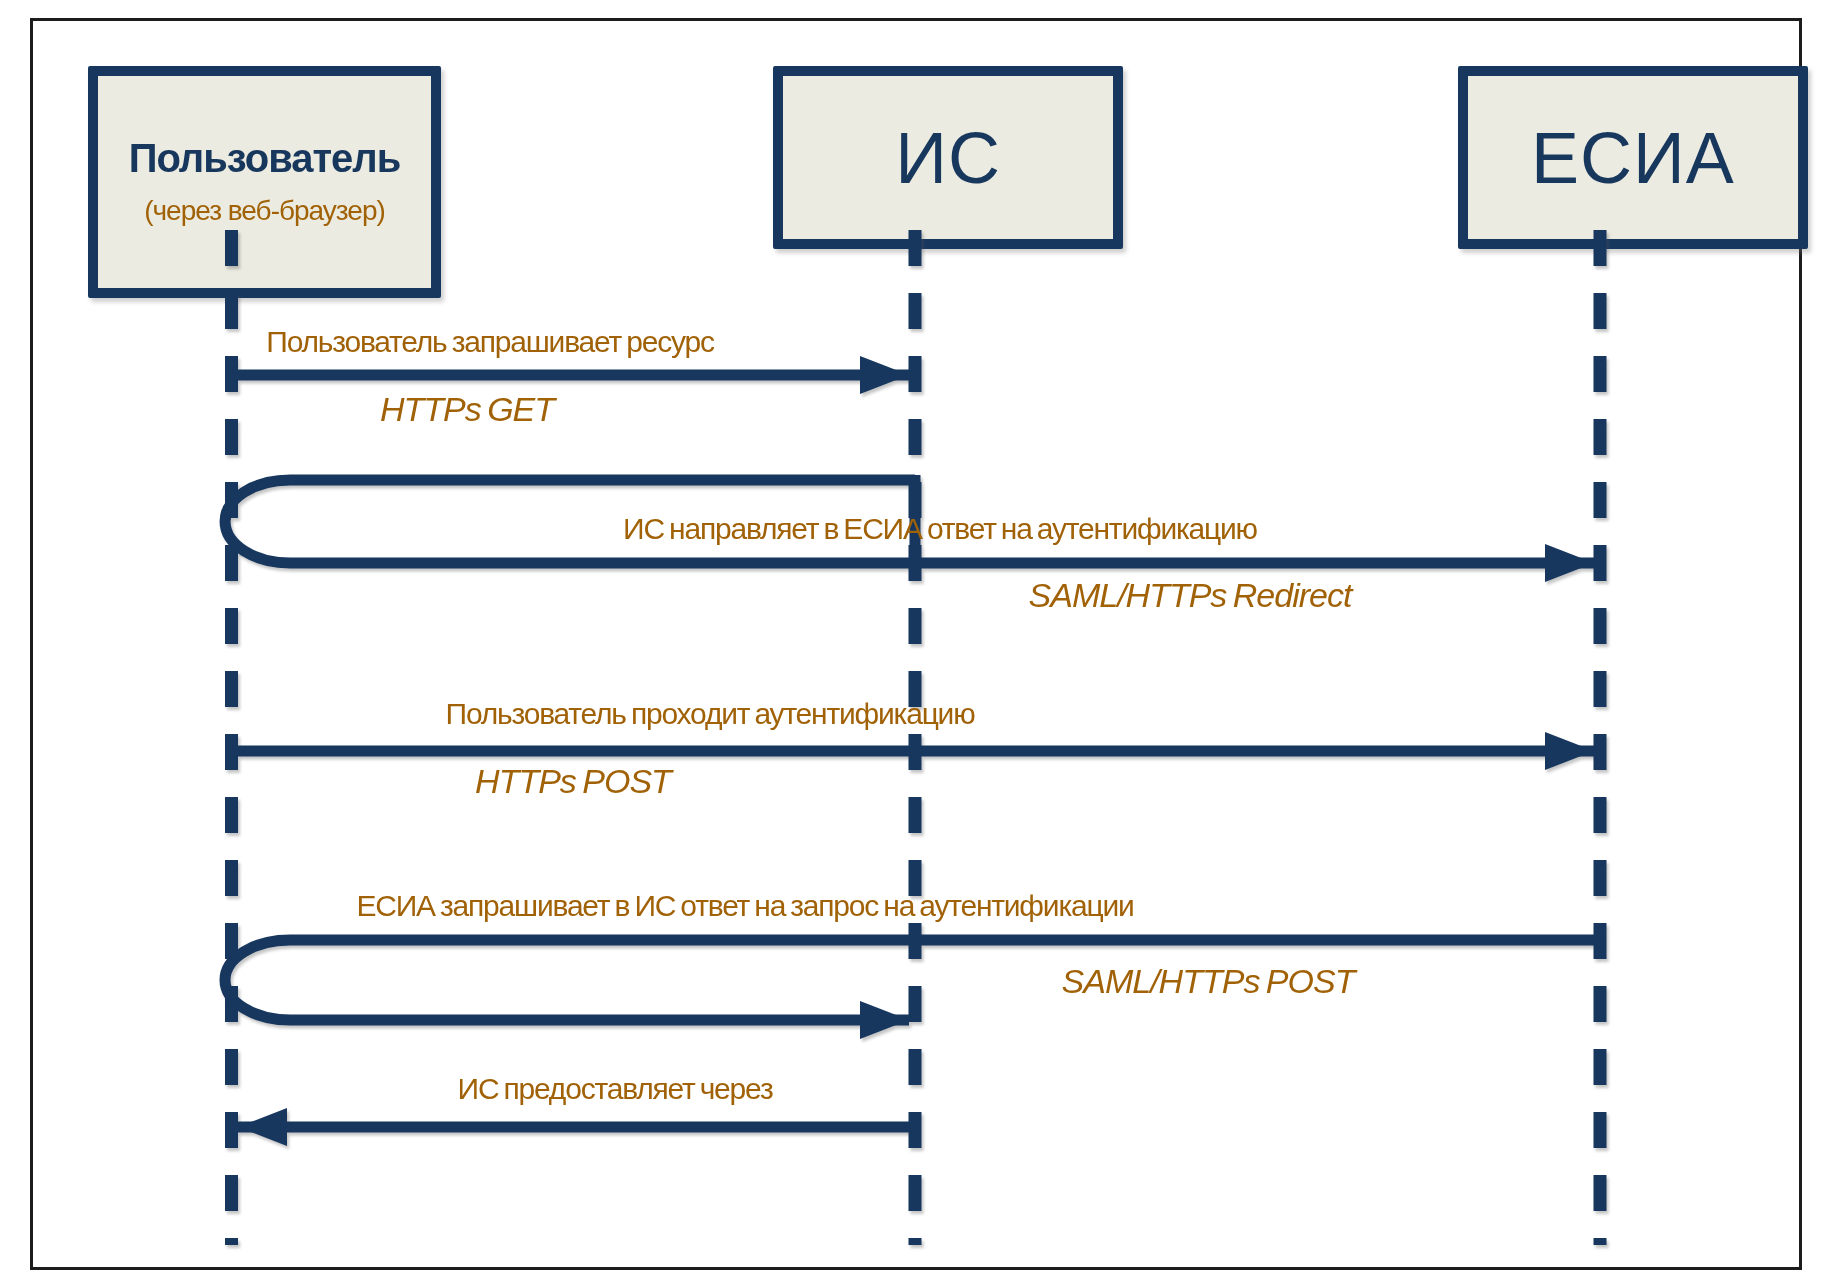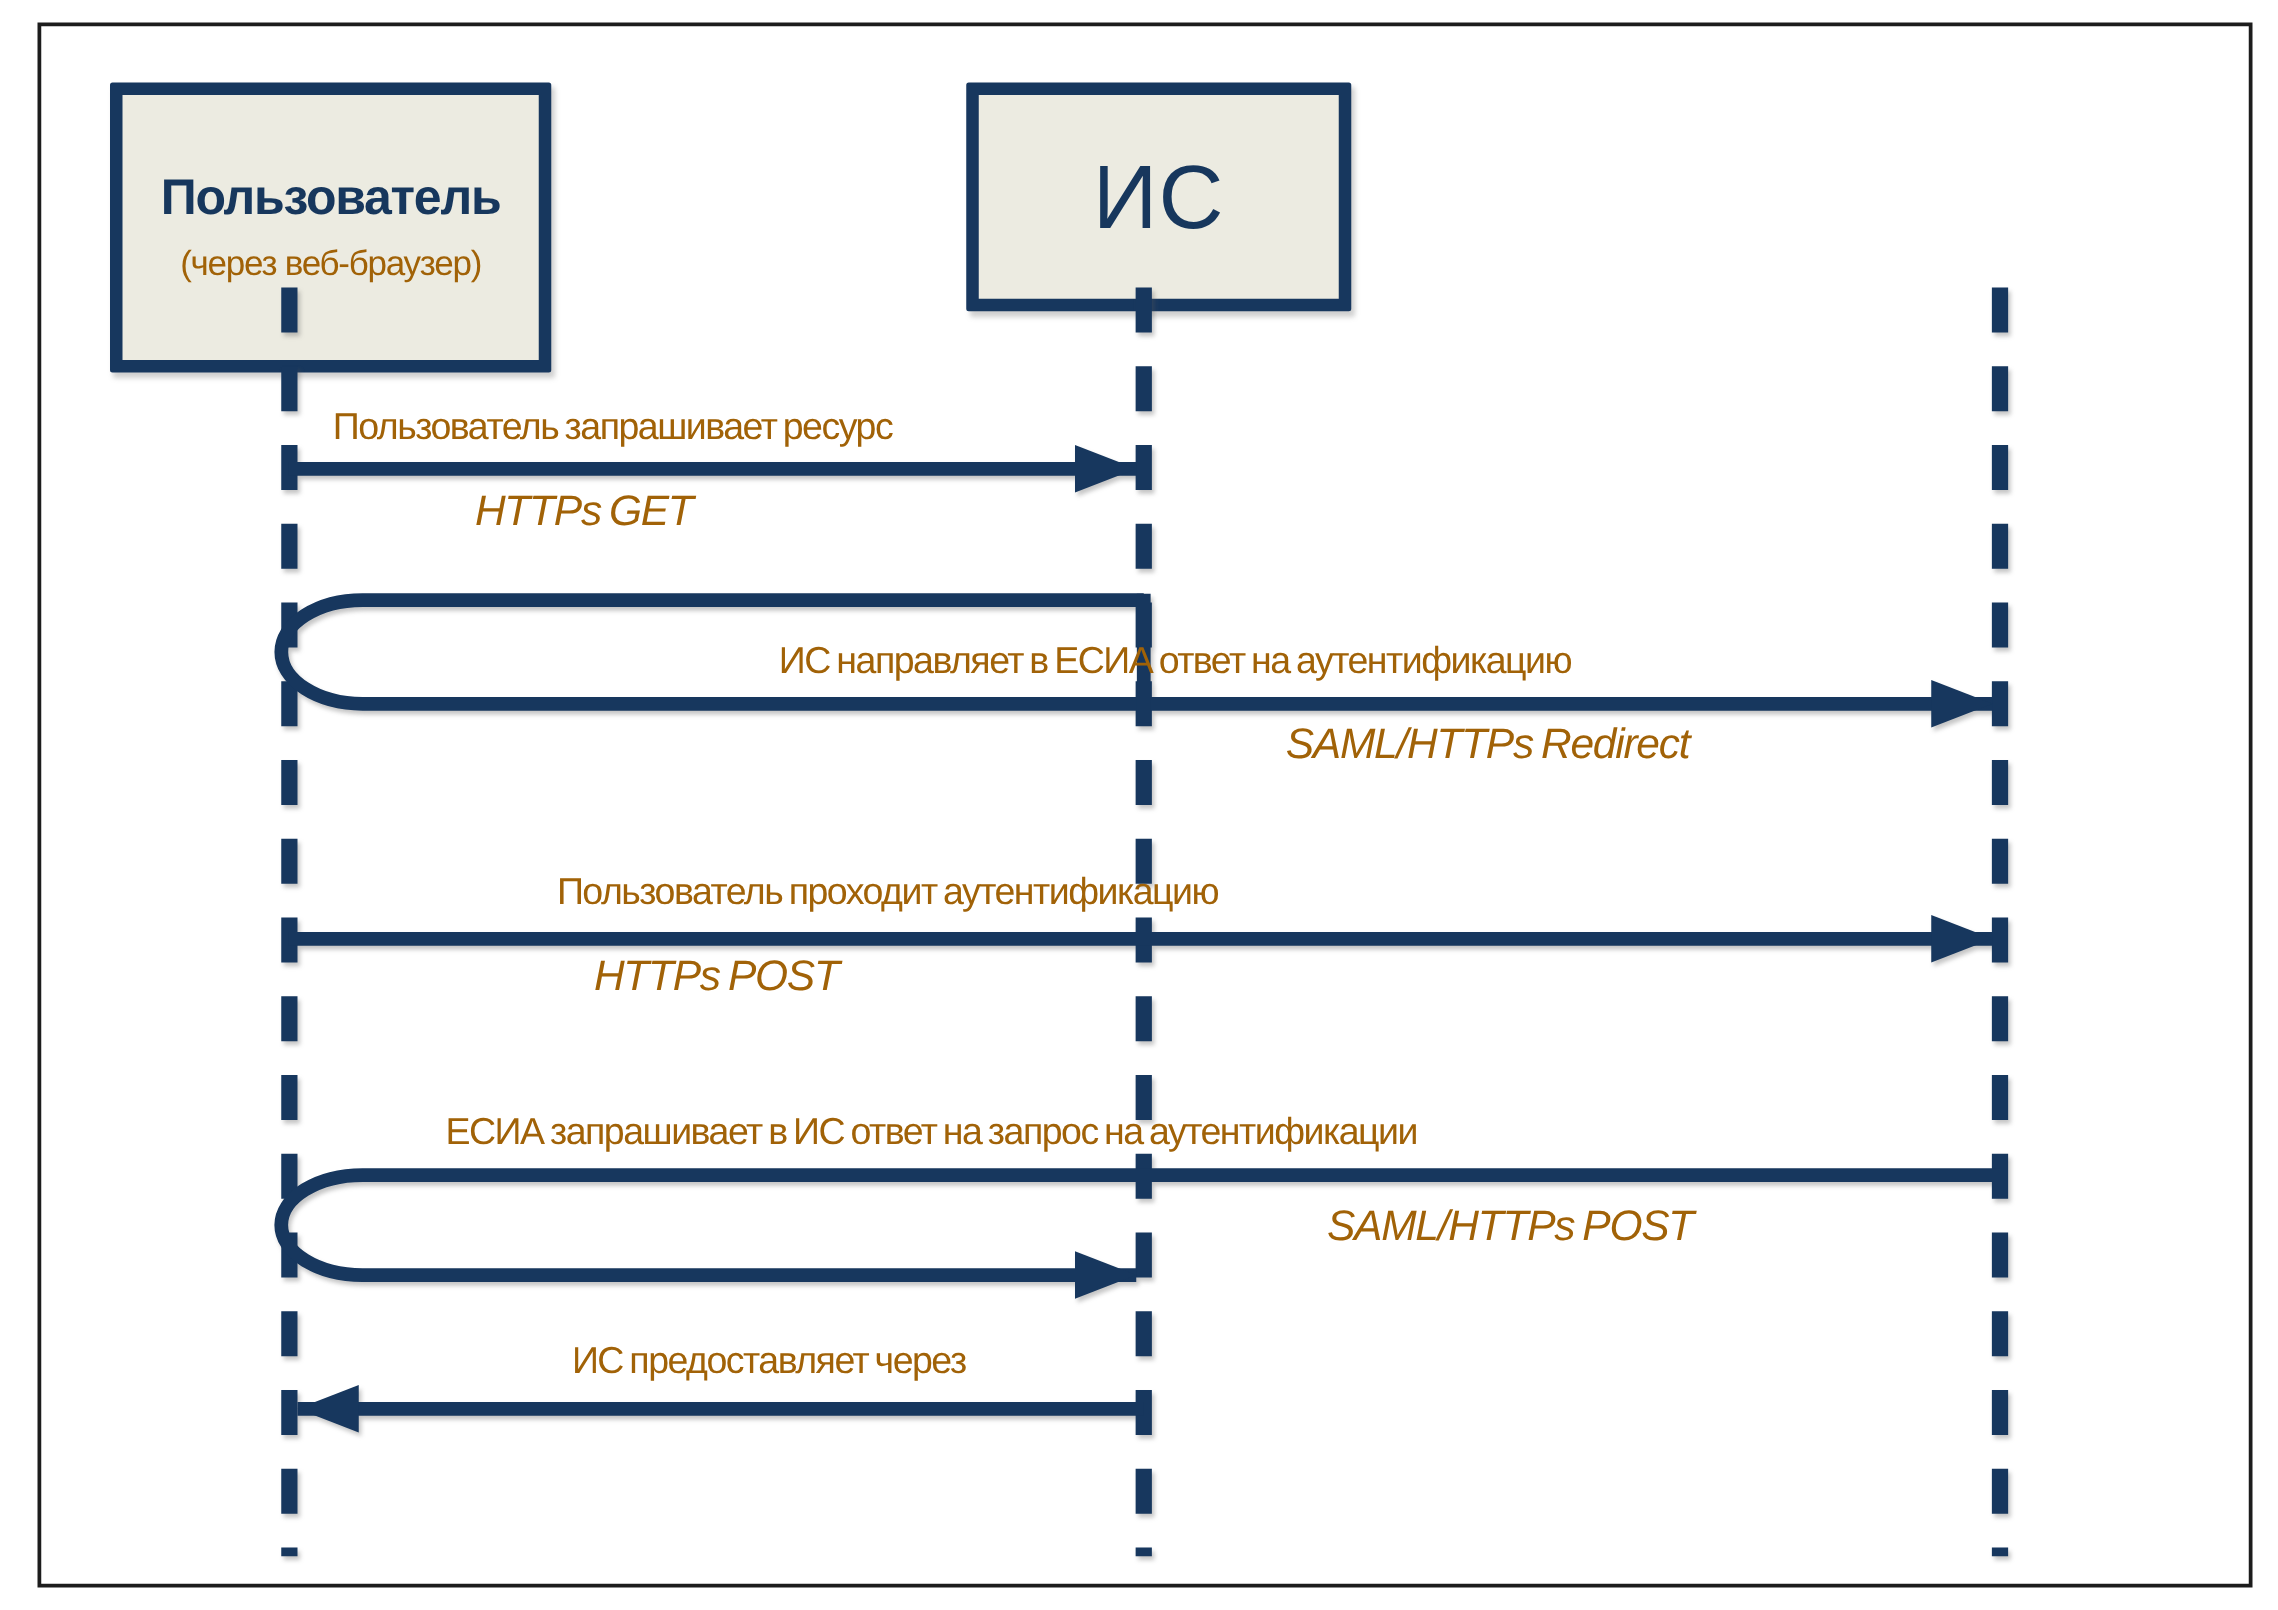--- a/index.html
+++ b/index.html
@@ -14,21 +14,21 @@
     border:3px solid #1c1c1c;box-sizing:border-box;background:#ffffff;
   }
   .actor-box{
     position:absolute;box-sizing:border-box;
     border:10px solid #17375e;background:#ecebe1;
     display:flex;flex-direction:column;align-items:center;justify-content:center;
     box-shadow:3px 4px 4px rgba(120,120,120,.35);
     border-radius:2px;
   }
   .box-user{left:55px;top:45px;width:353px;height:232px;}
-  .box-is{left:740px;top:45px;width:308px;height:183px;}
+  .box-is{left:740px;top:45px;width:350px;height:183px;}
   .box-esia{left:1425px;top:45px;width:350px;height:183px;}
   .actor-title{
     color:#17375d;font-size:40px;font-weight:bold;
     letter-spacing:-1px;line-height:1.05;
   }
   .actor-subtitle{
     color:#a16207;font-size:28px;font-weight:normal;
     letter-spacing:-1px;margin-top:16px;
   }
   .actor-big{
@@ -63,20 +63,23 @@
 
   <div class="actor-box box-user">
     <div class="actor-title">Пользователь</div>
     <div class="actor-subtitle">(через веб-браузер)</div>
   </div>
 
   <div class="actor-box box-is">
     <div class="actor-big">ИС</div>
   </div>
 
+  <div class="actor-box box-esia">
+    <div class="actor-big">ЕСИА</div>
+  </div>
 </div>
 
 <svg class="wires" width="1822" height="1288" viewBox="0 0 1822 1288">
   <defs>
     <marker id="arrow" markerUnits="userSpaceOnUse" markerWidth="52" markerHeight="44" refX="50" refY="22" orient="auto">
       <path d="M1,3 L50,22 L1,41 Z" fill="#17375e"></path>
     </marker>
   </defs>
 
   <g stroke="#17375e" stroke-width="13" stroke-dasharray="36 27">

